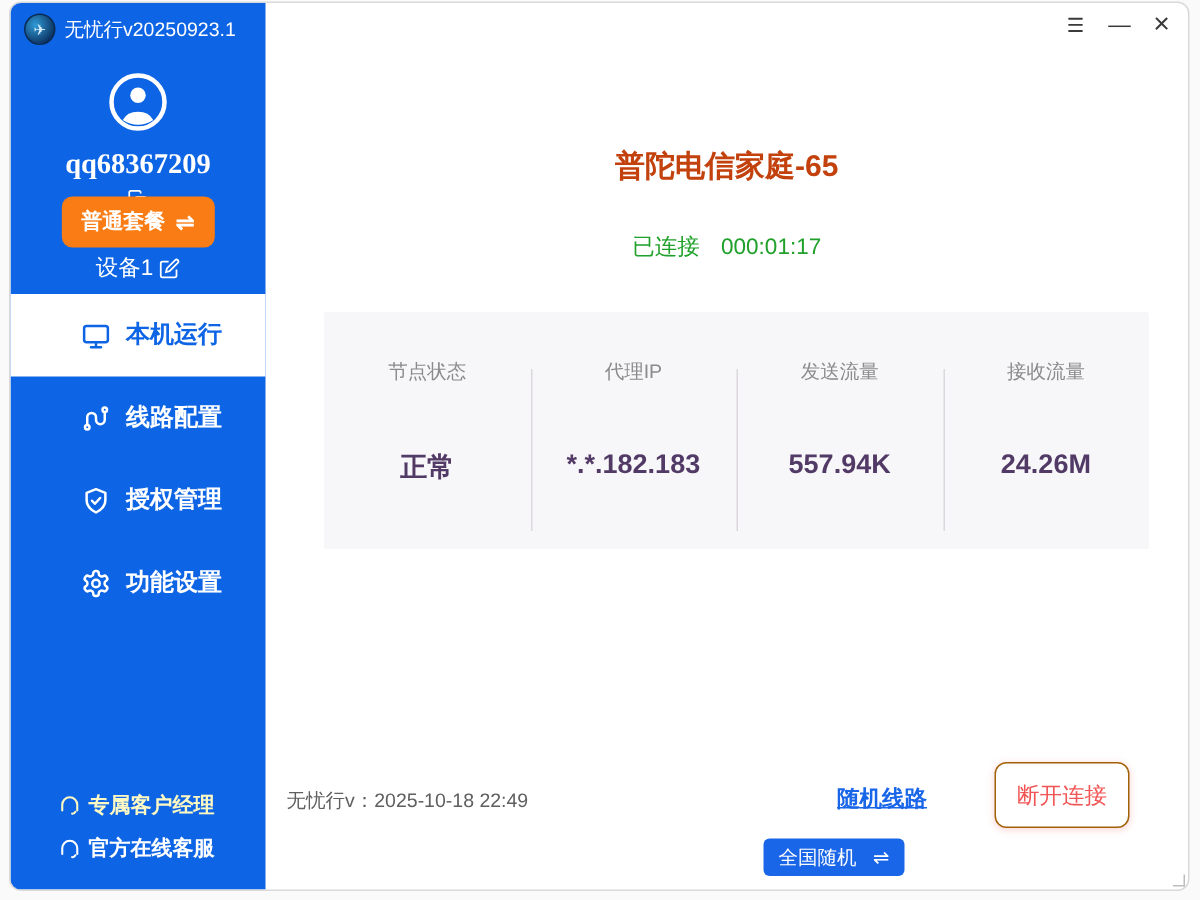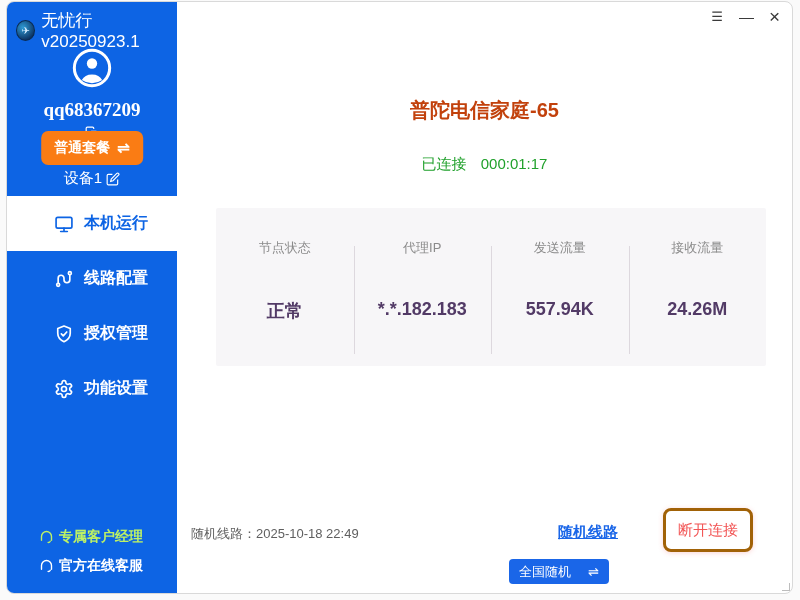--- a/index.html
+++ b/index.html
@@ -25,21 +25,21 @@
     background: #0d64e4; color: #fff;
   }
   .brand { position: absolute; top: 7px; left: 9px; display: flex; align-items: center; gap: 6px; }
   .logo {
     width: 21px; height: 21px; border-radius: 50%;
     background: radial-gradient(circle at 35% 35%, #2f9bd6, #0b2f5e 78%);
     border: 1px solid #0a2b52;
     display: flex; align-items: center; justify-content: center;
     font-size: 10px; color: #d6ecff;
   }
-  .brand-title { font-size: 17px; color: #fff; }
+  .brand-title { font-size: 13px; color: #fff; }
   .avatar-wrap { position: absolute; top: 46px; left: 50%; transform: translateX(-50%); }
   .username {
     position: absolute; top: 97px; width: 100%;
     display: flex; justify-content: center; align-items: center; gap: 5px;
     font-family: "Liberation Serif", serif;
     font-size: 19px; font-weight: 700; flex-direction: column;
   }
   .plan-btn {
     position: absolute; top: 129px; left: 50%; transform: translateX(-50%);
     background: #fa7c14; color: #fff; border: none; border-radius: 7px;
@@ -60,21 +60,21 @@
     cursor: pointer;
   }
   .menu-item.active { background: #fff; color: #0d64e4; }
   .menu-item svg { flex: 0 0 auto; }
   .sidebar-footer { position: absolute; bottom: 13px; left: 0; width: 100%; }
   .footer-item {
     display: flex; align-items: center; gap: 5px;
     padding-left: 32px; height: 29px;
     font-size: 14px; font-weight: 700; cursor: pointer;
   }
-  .footer-item.vip { color: #bef264; }
+  .footer-item.vip { color: #fef9c3; }
   .footer-item.normal { color: #ffffff; }
   
   .win-controls {
     position: absolute; top: 5px; right: 12px;
     display: flex; align-items: center; gap: 16px;
     color: #3a3a3a; z-index: 5;
   }
   .win-controls .ctl { cursor: pointer; line-height: 20px; text-align: center; }
   .ctl-menu { font-size: 13px; }
   .ctl-min  { font-size: 15px; letter-spacing: -1px; }
@@ -111,31 +111,31 @@
     position: absolute; left: 337px; top: 521px;
     display: flex; gap: 18px;
   }
   .line-link {
     color: #1a66e8; font-size: 15px; font-weight: 700;
     text-decoration: underline; cursor: pointer; margin-left: 44px;
   }
   .disconnect-btn {
     position: absolute; left: 486px; top: 506px;
     width: 90px; height: 44px;
-    background: #fff; border: 3px solid #a16207; border-radius: 8px;
+    background: #fff; border: 1px solid #a16207; border-radius: 8px;
     color: #f25555; font-size: 15px; font-family: inherit;
     box-shadow: 0 1px 5px rgba(244, 92, 92, 0.25);
     cursor: pointer;
   }
   .random-btn {
     position: absolute; left: 332px; top: 557px;
     height: 25px; padding: 0 10px;
     background: #1a66e8; color: #fff; border: none; border-radius: 4px;
     font-size: 13px; font-family: inherit;
-    display: flex; align-items: center; gap: 17px; cursor: pointer; justify-content: flex-end;
+    display: flex; align-items: center; gap: 11px; cursor: pointer; justify-content: flex-end;
   }
   .grip {
     position: absolute; right: 2px; bottom: 2px; width: 8px; height: 8px;
     border-right: 1px solid #bdbdbd; border-bottom: 1px solid #bdbdbd;
   }
 </style>
 </head>
 <body>
 
 <div class="window">
@@ -254,21 +254,21 @@
         <div class="stat-label">发送流量</div>
         <div class="stat-value">557.94K</div>
       </div>
       <div class="stat-col">
         <div class="stat-label">接收流量</div>
         <div class="stat-value">24.26M</div>
       </div>
     </div>
 
     <div class="expiry">
-      <span>随机线路：</span><span>2025-10-18 22:49</span>
+      <span>无忧行v：</span><span>2025-10-18 22:49</span>
     </div>
 
     <div class="bottom-links">
       <span class="line-link">随机线路</span>
       <span class="line-link">选择线路</span>
     </div>
 
     <button class="disconnect-btn">断开连接</button>
 
     <button class="random-btn">

